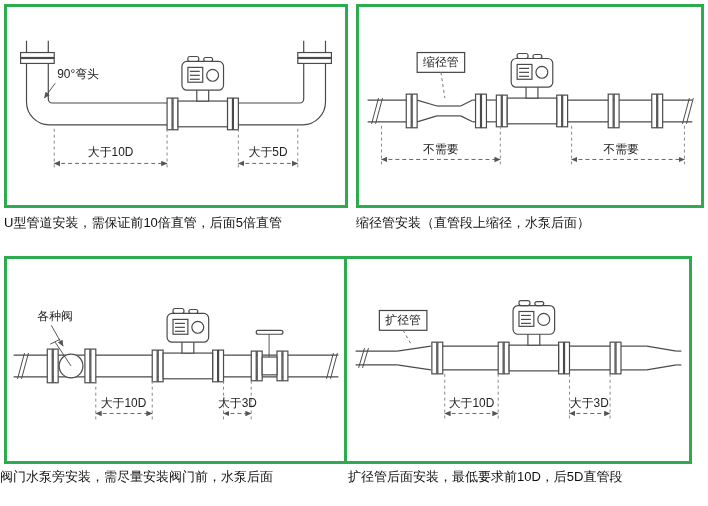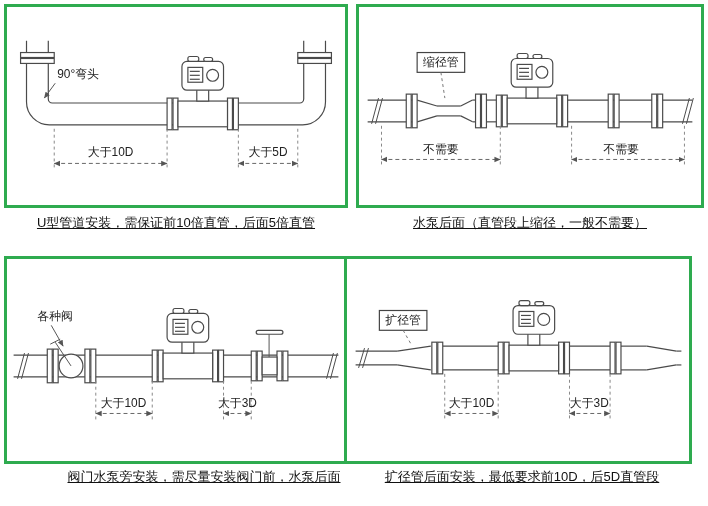--- a/index.html
+++ b/index.html
@@ -10,27 +10,26 @@
   .panel{
     position:absolute;box-sizing:border-box;background:#fff;
     border:3px solid var(--accent,#2eab4f);
   }
   .panel svg{width:100%;height:100%;display:block;}
   #panel-u{left:4px;top:4px;width:344px;height:204px;}
   #panel-r{left:356px;top:4px;width:348px;height:204px;}
   #panel-v{left:4px;top:256px;width:344px;height:208px;}
   #panel-e{left:344px;top:256px;width:348px;height:208px;}
   .caption{
-    position:absolute;text-align:center;font-size:13px;color:#111;
+    position:absolute;font-size:13px;color:#111;
     line-height:17px;
-    text-decoration:underline;
   }
   #cap-u{left:4px;top:214px;width:344px;}
   #cap-r{left:356px;top:214px;width:348px;}
-  #cap-v{left:0;top:468px;width:352px;padding-left:28px;}
+  #cap-v{left:0;top:468px;width:352px;}
   #cap-e{left:348px;top:468px;width:348px;}
   
   .pipe{stroke:#4a4a4a;stroke-width:1.2;fill:none;}
   .part{stroke:#4a4a4a;stroke-width:1.2;fill:#fff;}
   .brk{stroke:#4a4a4a;stroke-width:1;fill:none;}
   .dim{stroke:#666;stroke-width:1;stroke-dasharray:4 3;fill:none;}
   .ext{stroke:#888;stroke-width:1;stroke-dasharray:3 3;fill:none;}
   .lead{stroke:#555;stroke-width:1;fill:none;}
   .leadd{stroke:#777;stroke-width:1;stroke-dasharray:3 3;fill:none;}
   .lbl{font-family:"Liberation Sans","DejaVu Sans",sans-serif;font-size:12px;fill:#222;}
@@ -221,17 +220,17 @@
       <line class="ext" x1="263" y1="116" x2="263" y2="162"></line>
     </g>
     <line class="dim" x1="96" y1="156" x2="150" y2="156" marker-start="url(#arr)" marker-end="url(#arr)"></line>
     <line class="dim" x1="222" y1="156" x2="263" y2="156" marker-start="url(#arr)" marker-end="url(#arr)"></line>
     <text class="lbl" x="123" y="149" text-anchor="middle">大于10D</text>
     <text class="lbl" x="242" y="149" text-anchor="middle">大于3D</text>
   </svg>
 </div>
 
 <div class="caption" id="cap-u">U型管道安装，需保证前10倍直管，后面5倍直管</div>
-<div class="caption" id="cap-r">水泵后面（直管段上缩径，一般不需要）</div>
+<div class="caption" id="cap-r">缩径管安装（直管段上缩径，水泵后面）</div>
 <div class="caption" id="cap-v">
   <div>阀门水泵旁安装，需尽量安装阀门前，水泵后面</div>
 </div>
 <div class="caption" id="cap-e">扩径管后面安装，最低要求前10D，后5D直管段</div>
 
 </body></html>

